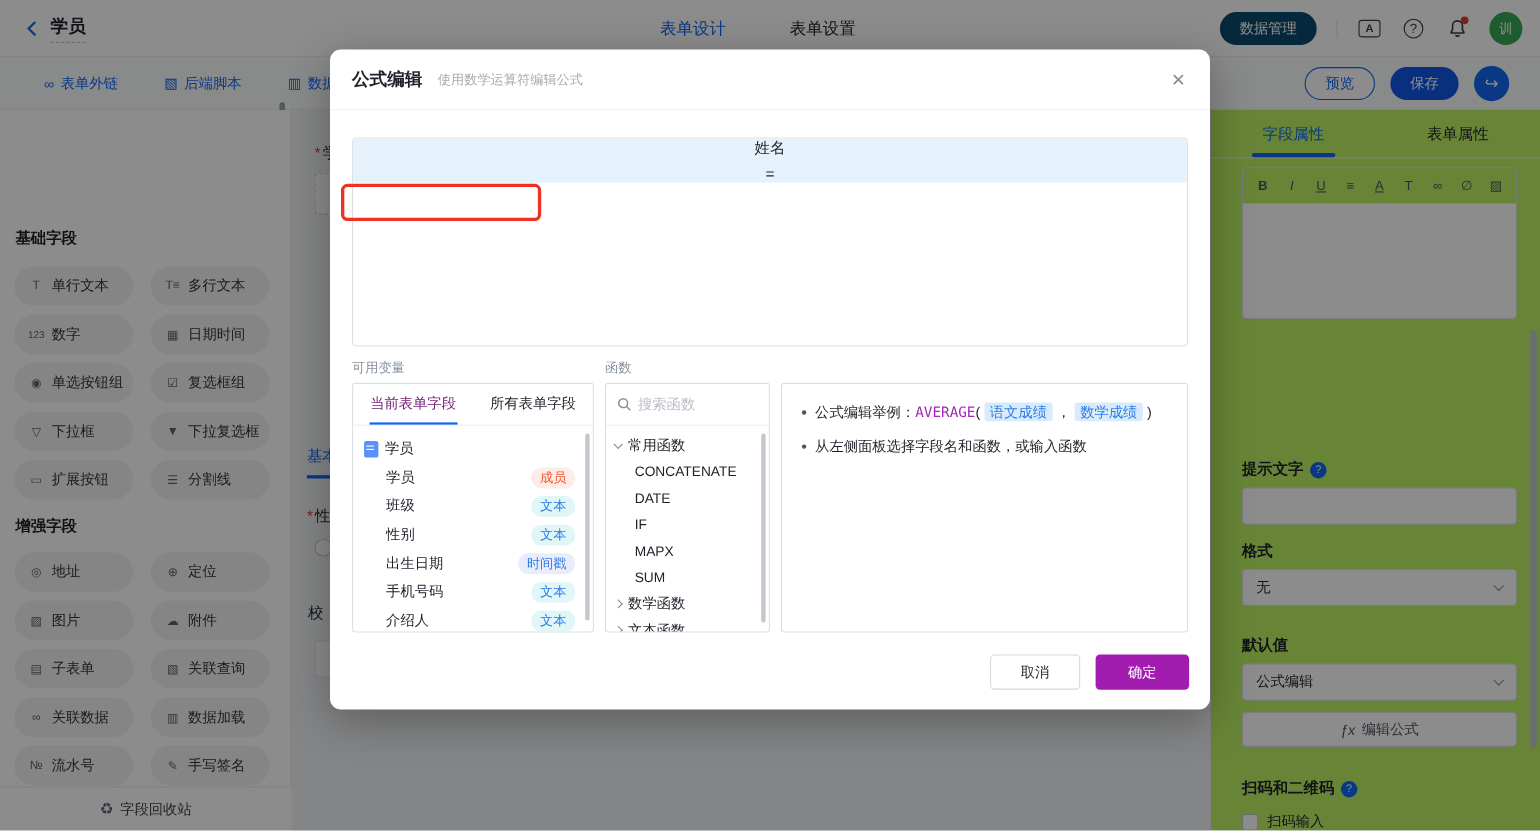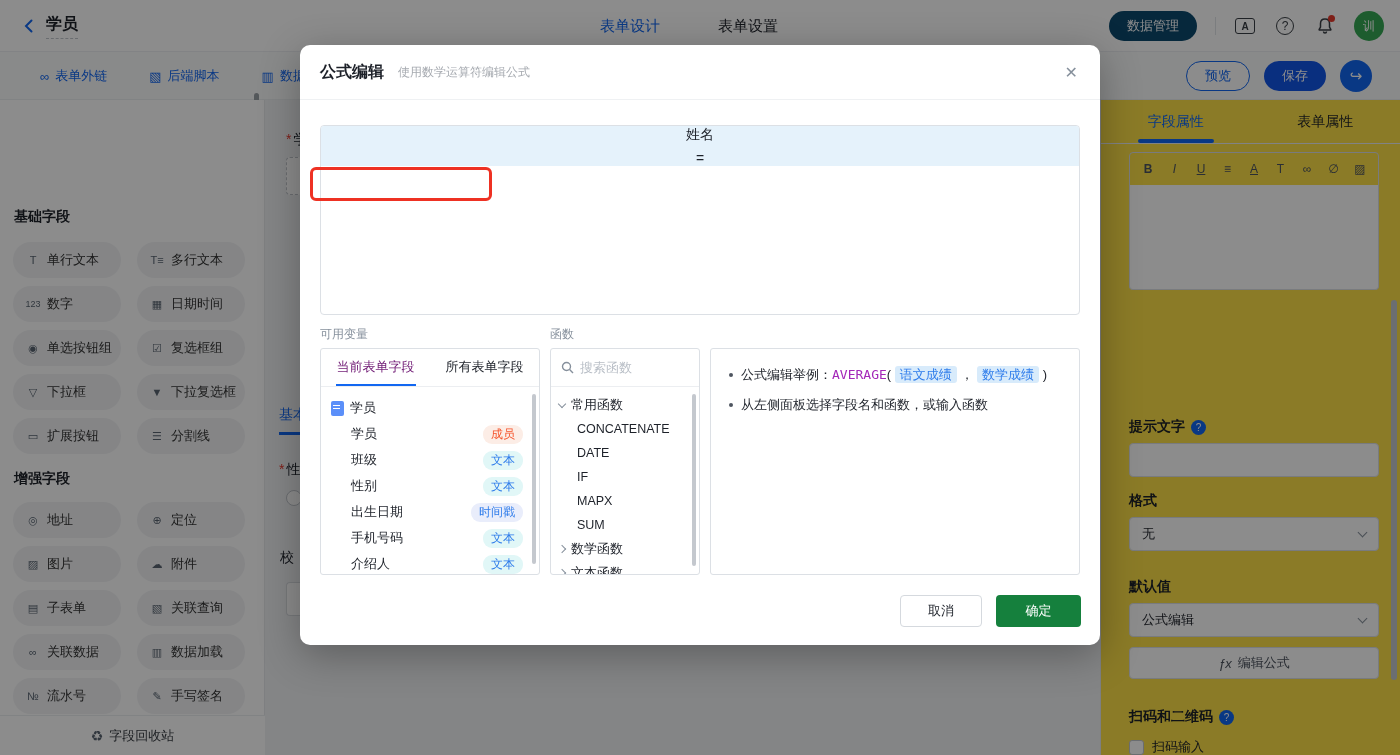--- a/index.html
+++ b/index.html
@@ -44,21 +44,21 @@
   
   .canvas-frag { position:absolute; z-index:1; }
   .req { color:#E6392C; margin-right:2px; }
   .frag-label { font-size:14px; color:#1D2129; }
   .dash-box { width:38px; height:38px; border:1px dashed #C2C6CC; border-radius:4px; background:#fff; }
   .frag-tab { font-size:14px; color:#1267F1; border-bottom:3px solid #1267F1; padding-bottom:8px; }
   .radio-ring { width:16px; height:16px; border:1px solid #C2C6CC; border-radius:50%; background:#fff; }
   .input-corner { width:22px; height:34px; border:1px solid #D9DCE1; border-right:none; border-radius:4px 0 0 4px; background:#fff; }
 
   
-  .rightbar { position:absolute; left:1100px; top:100px; width:300px; height:655px; background:#fde047; border-left:1px solid #E6E8EB; z-index:1; }
+  .rightbar { position:absolute; left:1100px; top:100px; width:300px; height:655px; background:#bef264; border-left:1px solid #E6E8EB; z-index:1; }
   .rb-tabs { display:flex; height:44px; border-bottom:1px solid #ECEEF1; }
   .rb-tab { flex:1; text-align:center; line-height:42px; font-size:14px; color:#1D2129; cursor:pointer; position:relative; }
   .rb-tab.active { color:#1267F1; }
   .rb-tab.active::after { content:""; position:absolute; left:50%; transform:translateX(-50%); bottom:0; width:76px; height:4px; border-radius:2px; background:#1267F1; }
   .rt-toolbar { position:absolute; left:28px; top:52px; width:250px; height:34px; border:1px solid #DDE0E5; border-radius:4px 4px 0 0; display:flex; align-items:center; justify-content:space-between; padding:0 10px; }
   .rt-ico { font-size:12px; color:#4E5560; width:16px; text-align:center; cursor:pointer; }
   .rt-ico.u { text-decoration:underline; }
   .rt-area { position:absolute; left:28px; top:85px; width:250px; height:105px; border:1px solid #DDE0E5; border-top:none; border-radius:0 0 4px 4px; background:#fff; }
   .rb-label { position:absolute; left:28px; font-size:14px; font-weight:bold; color:#1D2129; display:flex; align-items:center; gap:6px; }
   .q-badge { width:15px; height:15px; border-radius:50%; background:#1267F1; color:#fff; font-size:10px; font-weight:normal; display:flex; align-items:center; justify-content:center; }
@@ -108,21 +108,21 @@
   .chev-sm { width:6px; height:6px; border-right:1.4px solid #86909C; border-bottom:1.4px solid #86909C; flex:none; }
   .chev-sm.down { transform:rotate(45deg); margin-top:-2px; }
   .chev-sm.right { transform:rotate(-45deg); }
   .fn-item { height:24px; line-height:24px; padding-left:18px; font-size:12.5px; color:#1D2129; cursor:pointer; }
   .fbar { position:absolute; right:3px; top:45px; width:4px; height:172px; background:#C4C8CE; border-radius:2px; }
   .tips { left:410px; width:370px; padding:16px 18px; }
   .tip { display:flex; gap:8px; font-size:13px; color:#1D2129; margin-bottom:10px; line-height:20px; }
   .dot { width:4px; height:4px; border-radius:50%; background:#4E5560; margin-top:8px; flex:none; }
   .m-footer { position:absolute; right:19px; bottom:18px; display:flex; gap:14px; }
   .btn-cancel { width:82px; height:32px; border:1px solid #D5D9DE; border-radius:4px; background:#fff; color:#1D2129; font-size:13px; cursor:pointer; font-family:inherit; }
-  .btn-ok { width:85px; height:32px; border:none; border-radius:4px; background:#15803d; color:#fff; font-size:13px; cursor:pointer; font-family:inherit; }
+  .btn-ok { width:85px; height:32px; border:none; border-radius:4px; background:#a21caf; color:#fff; font-size:13px; cursor:pointer; font-family:inherit; }
 </style>
 </head>
 <body>
 
 <div class="app">
 
   <header class="topbar">
     <div class="tb-left">
       <svg width="14" height="14" viewBox="0 0 14 14">
           <path d="M9.5 1.5 4 7l5.5 5.5" fill="none" stroke="#1267F1" stroke-width="2" stroke-linecap="round"></path>

